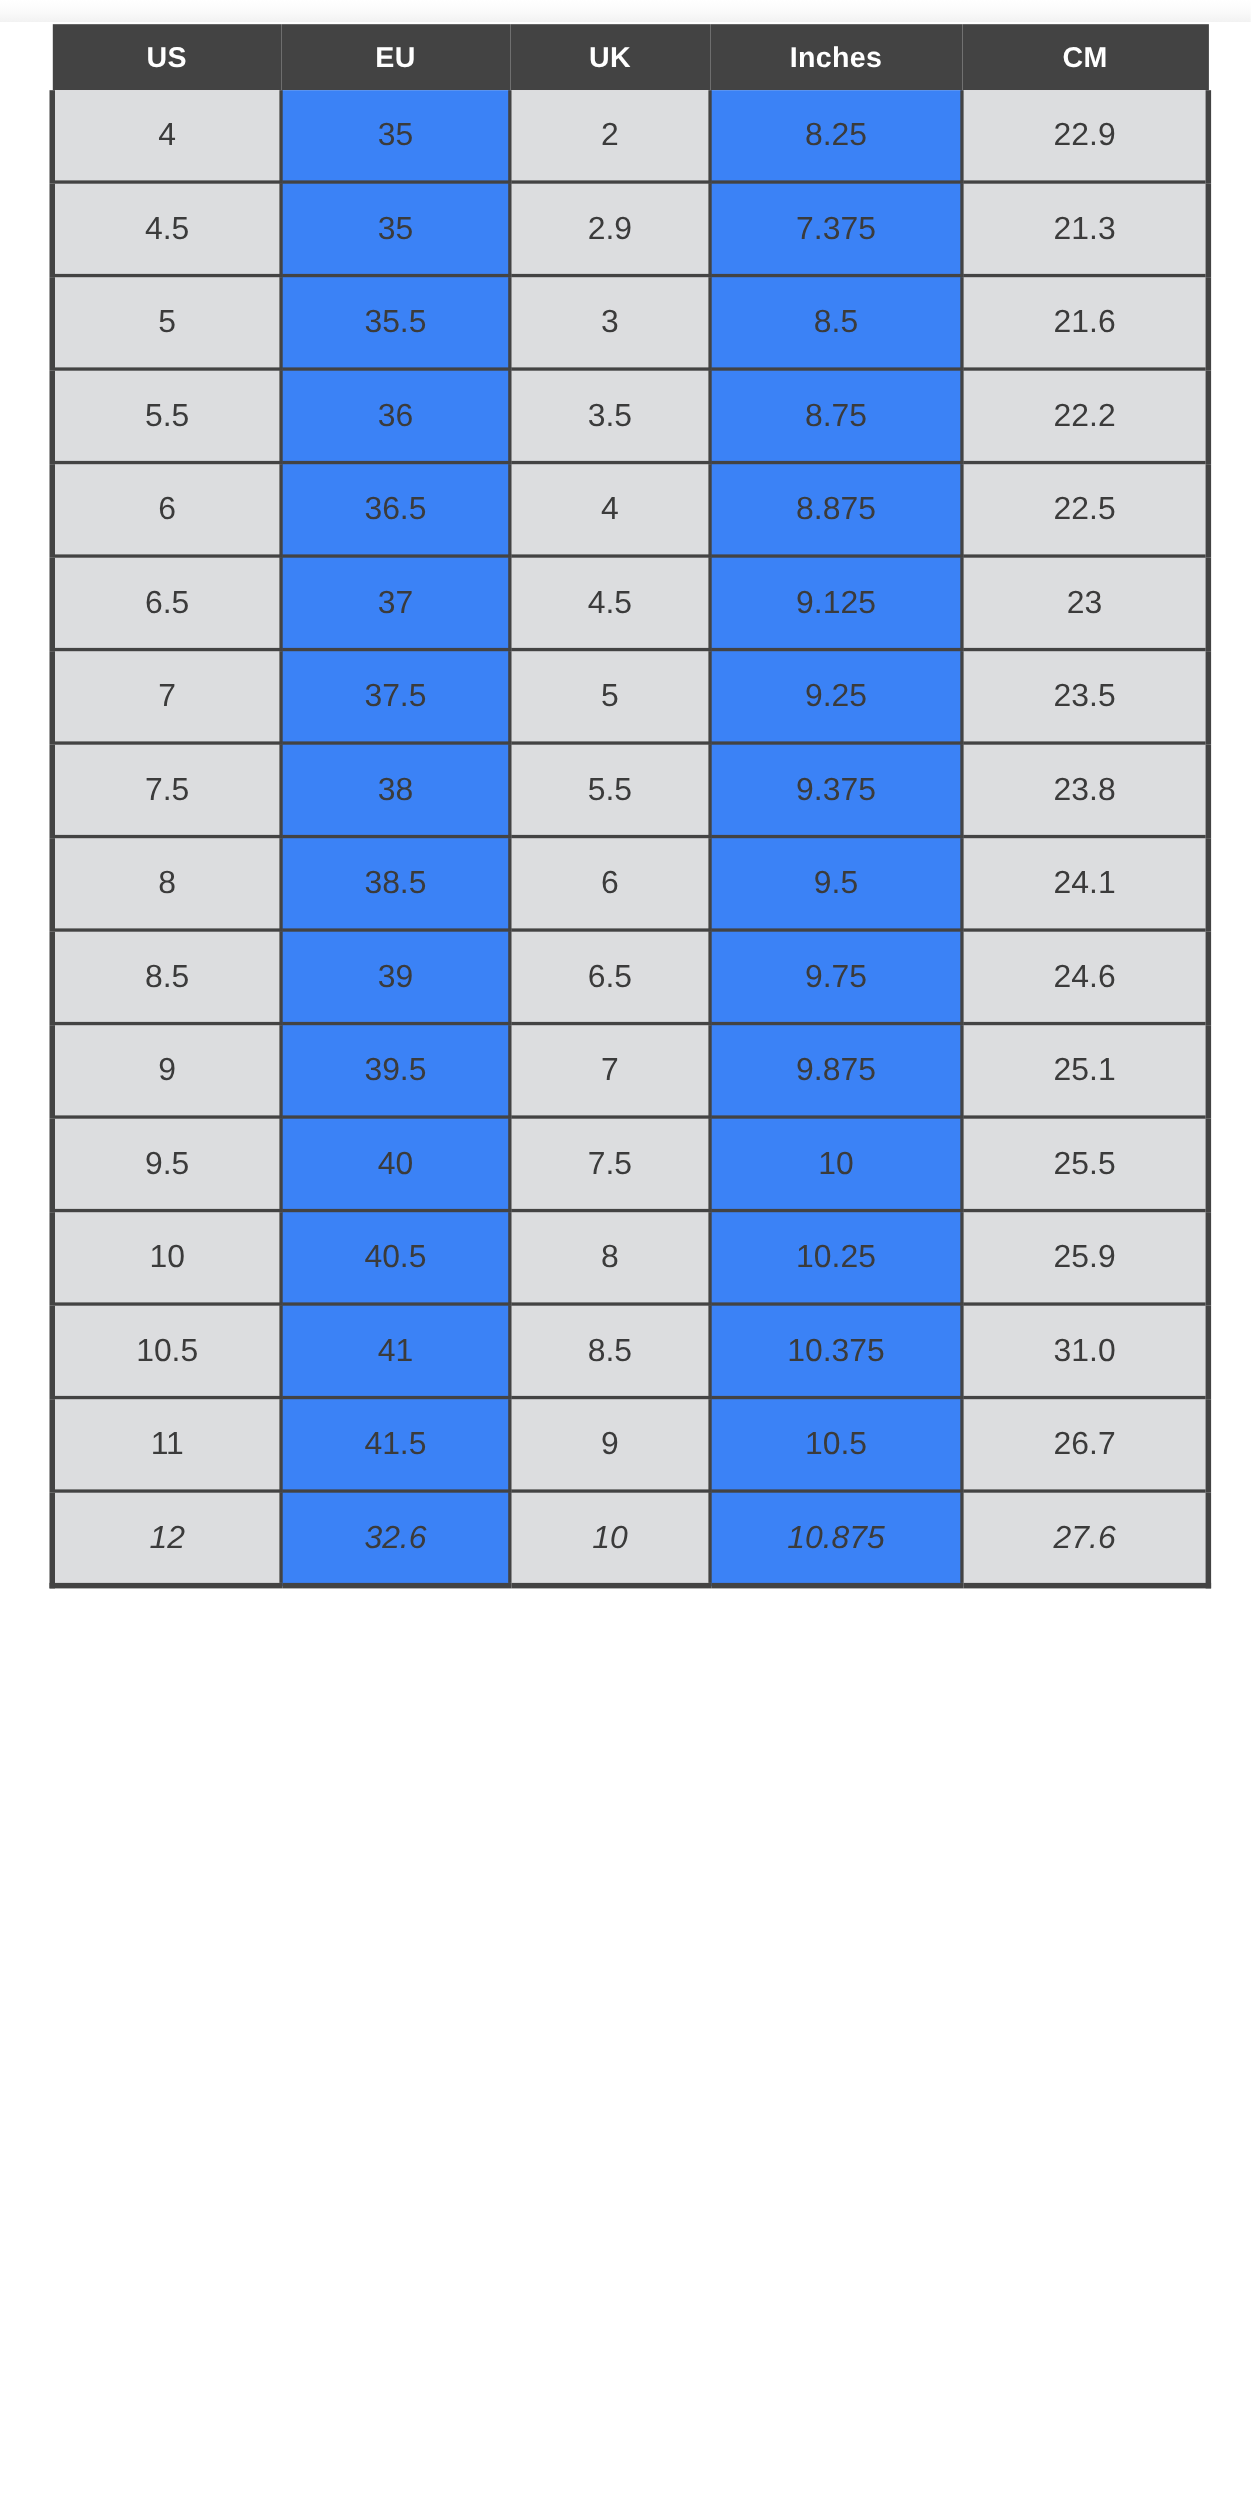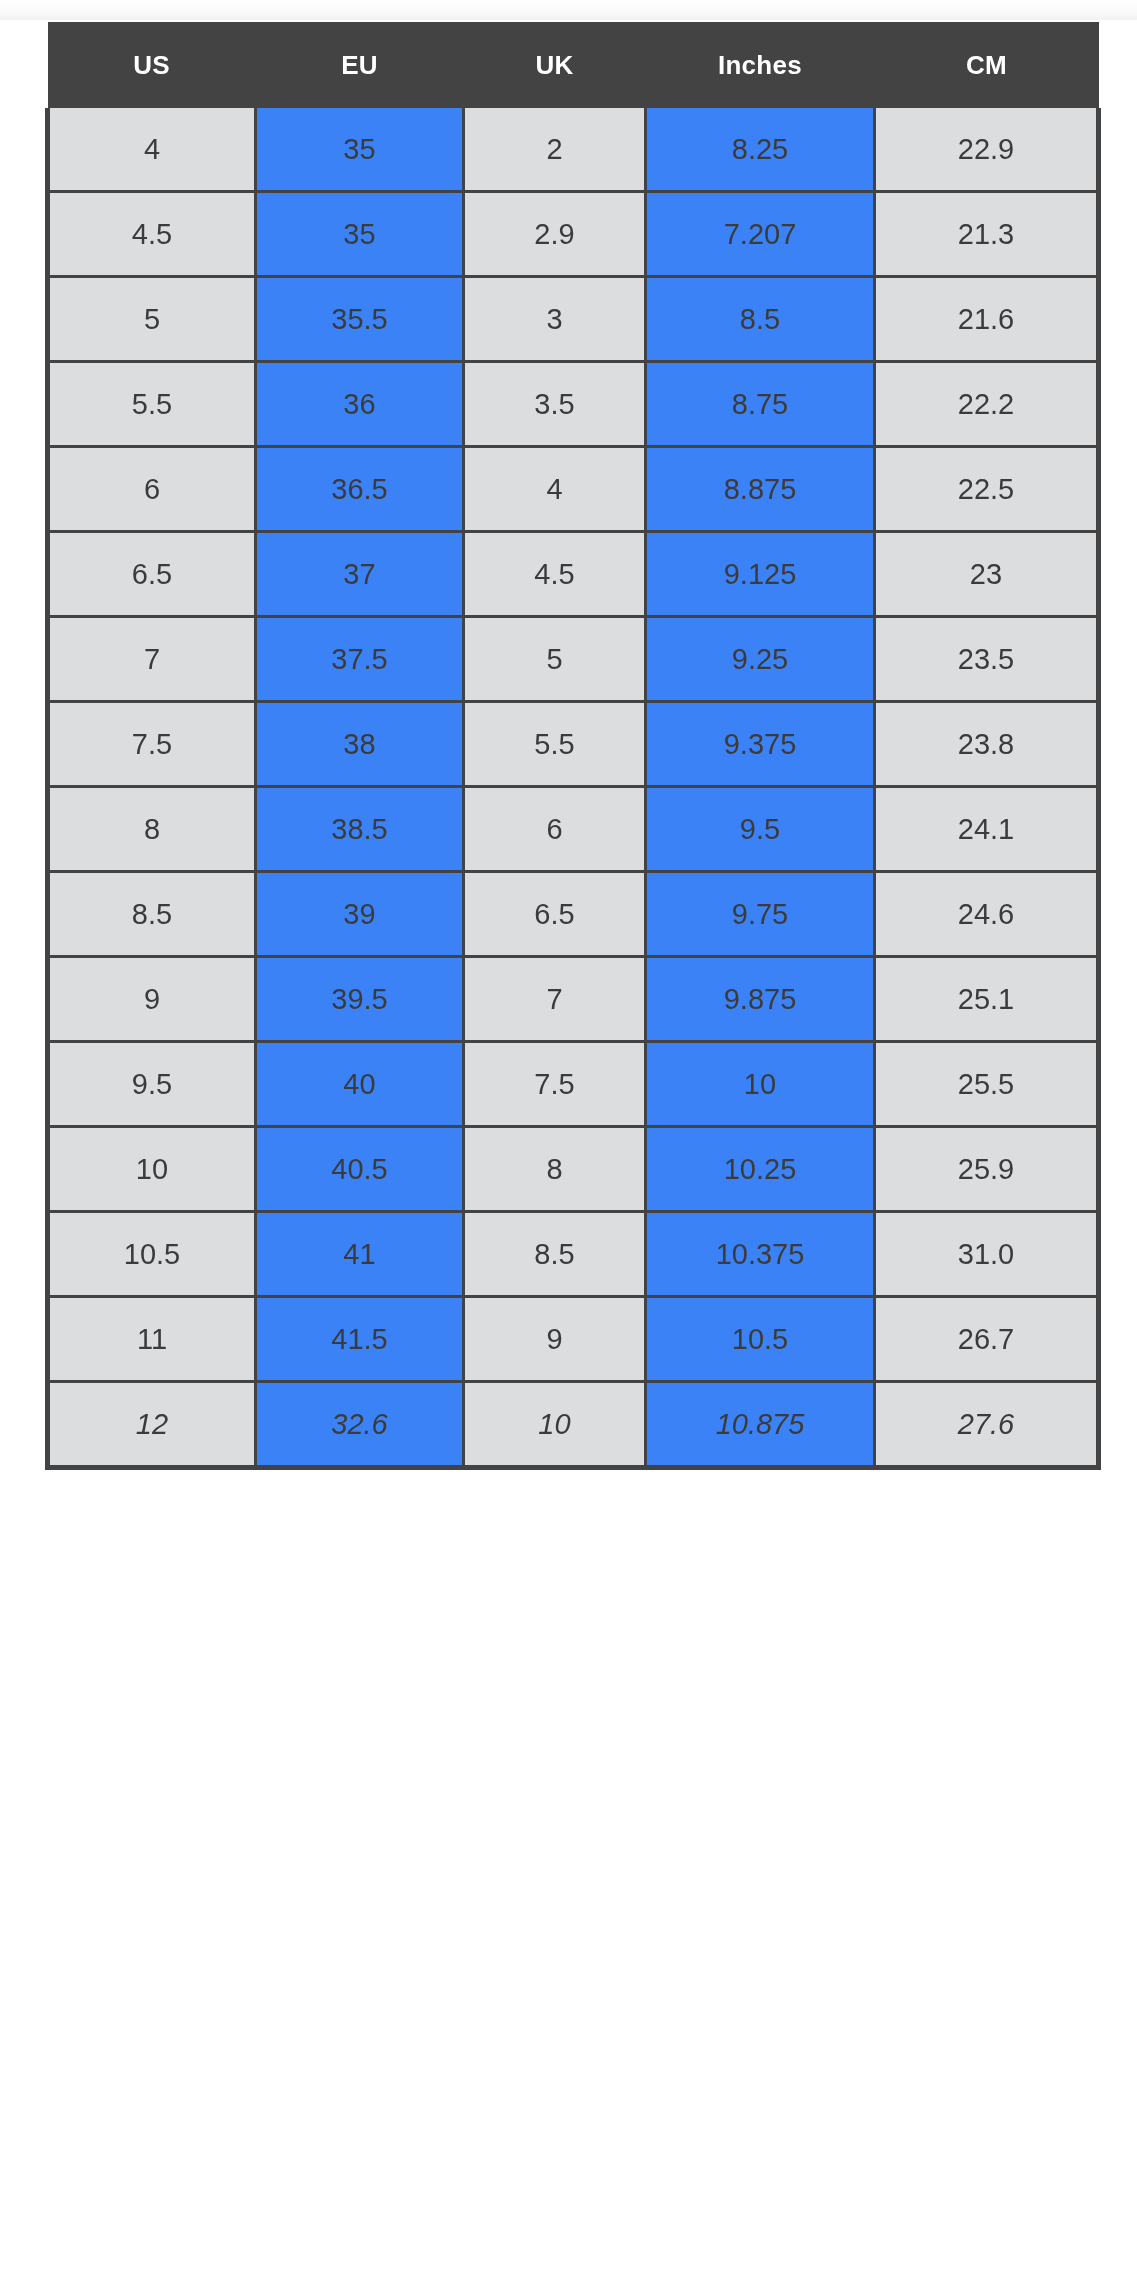--- a/index.html
+++ b/index.html
@@ -45,21 +45,21 @@
   table.size-chart col.c-inches { width: 229px; }
   table.size-chart col.c-cm     { width: 224px; }
 
   thead th {
     background: #434343;
     color: #ffffff;
     font-size: 26px;
     font-weight: bold;
     text-align: center;
     height: 60px;
-    padding: 13px;
+    padding: 0;
     border: none;
     letter-spacing: 0.3px;
   }
 
   tbody td {
     height: 82px;
     text-align: center;
     vertical-align: middle;
     font-size: 29px;
     font-weight: normal;
@@ -108,21 +108,21 @@
           <td class="shade">4</td>
           <td class="plain">35</td>
           <td class="shade">2</td>
           <td class="plain">8.25</td>
           <td class="shade">22.9</td>
         </tr>
         <tr>
           <td class="shade">4.5</td>
           <td class="plain">35</td>
           <td class="shade">2.9</td>
-          <td class="plain">7.207</td>
+          <td class="plain">7.375</td>
           <td class="shade">21.3</td>
         </tr>
         <tr>
           <td class="shade">5</td>
           <td class="plain">35.5</td>
           <td class="shade">3</td>
           <td class="plain">8.5</td>
           <td class="shade">21.6</td>
         </tr>
         <tr>

